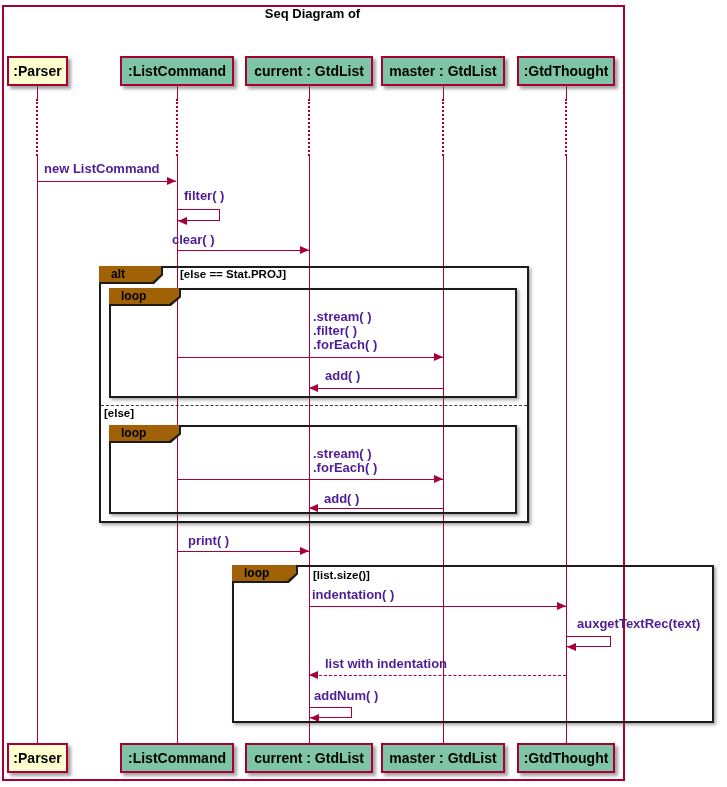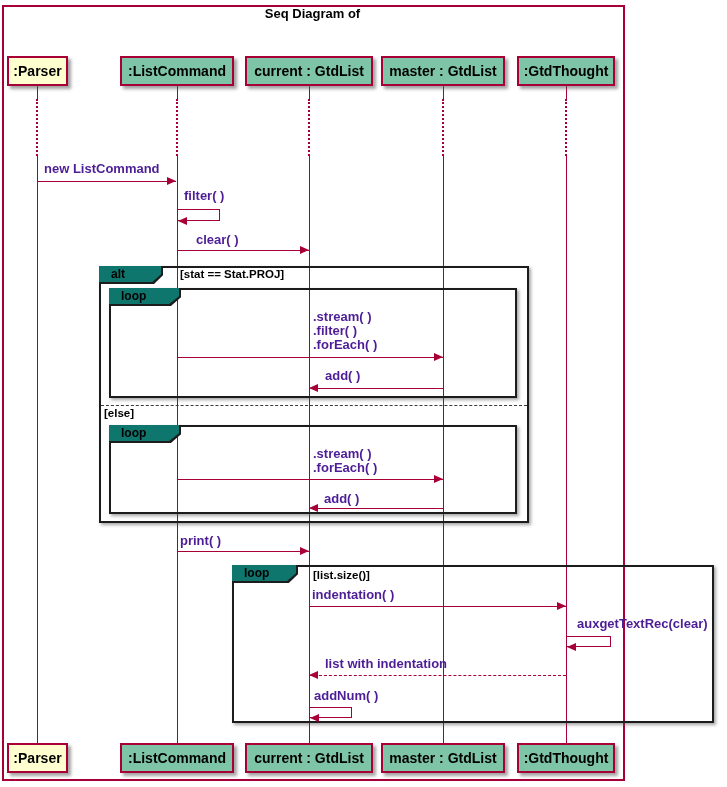--- a/index.html
+++ b/index.html
@@ -35,21 +35,21 @@
   .ah-r{position:absolute;width:0;height:0;border-left:9px solid #A80036;
         border-top:4px solid transparent;border-bottom:4px solid transparent;}
   .ah-l{position:absolute;width:0;height:0;border-right:9px solid #A80036;
         border-top:4px solid transparent;border-bottom:4px solid transparent;}
   .selfcall{position:absolute;box-sizing:border-box;background:transparent;
         border:1px solid #A80036;border-left:none;}
   .frag{position:absolute;box-sizing:border-box;border:2px solid #1C1C1C;
         background:transparent;box-shadow:2px 2px 3px rgba(80,80,80,.5);}
   .fragtab{position:absolute;background:#1C1C1C;
         clip-path:polygon(0 0,100% 0,100% 52%,86% 100%,0 100%);}
-  .fragtab-inner{position:absolute;left:0;top:0;right:2px;bottom:2px;background:#0f766e;
+  .fragtab-inner{position:absolute;left:0;top:0;right:2px;bottom:2px;background:#a16207;
         clip-path:polygon(0 0,100% 0,100% 52%,86% 100%,0 100%);
         display:flex;align-items:center;}
   .fraglabel{font-size:12px;font-weight:bold;padding-left:12px;color:#000;}
   .divider{position:absolute;height:0;border-top:1px dashed #3a3a3a;}
 </style>
 </head>
 <body>
 
 <div class="canvas">
 
@@ -78,21 +78,21 @@
   <div class="ll-solid" style="left:566px;top:86px;height:13px"></div>
   <div class="ll-dot" style="left:565px;top:99px;height:57px"></div>
   <div class="ll-solid" style="left:566px;top:156px;height:587px"></div>
 
   <div class="frag" style="left:99px;top:266px;width:430px;height:257px"></div>
   <div class="fragtab" style="left:99px;top:266px;width:64px;height:18px">
     <div class="fragtab-inner">
       <span class="fraglabel">alt</span>
     </div>
   </div>
-  <div class="guard" style="left:180px;top:268px">[stat == Stat.PROJ]</div>
+  <div class="guard" style="left:180px;top:268px">[else == Stat.PROJ]</div>
   <div class="divider" style="left:101px;top:405px;width:426px"></div>
   <div class="guard" style="left:104px;top:407px">[else]</div>
 
   <div class="frag" style="left:109px;top:288px;width:408px;height:110px"></div>
   <div class="fragtab" style="left:109px;top:288px;width:72px;height:18px">
     <div class="fragtab-inner">
       <span class="fraglabel">loop</span>
     </div>
   </div>
 
@@ -117,21 +117,21 @@
     <div class="ah-r" style="left:167px;top:177px"></div>
   </div>
 
   <div>
     <div class="msg" style="left:184px;top:189px">filter( )</div>
     <div class="selfcall" style="left:178px;top:209px;width:42px;height:12px"></div>
     <div class="ah-l" style="left:178px;top:217px"></div>
   </div>
 
   <div>
-    <div class="msg" style="left:196px;top:233px">clear( )</div>
+    <div class="msg" style="left:172px;top:233px">clear( )</div>
     <div class="arrow" style="left:178px;top:250px;width:131px"></div>
     <div class="ah-r" style="left:300px;top:246px"></div>
   </div>
 
   <div>
     <div class="msg" style="left:313px;top:310px">.stream( )
 .filter( )
 .forEach( )</div>
     <div class="arrow" style="left:178px;top:357px;width:265px"></div>
     <div class="ah-r" style="left:434px;top:353px"></div>
@@ -150,33 +150,33 @@
     <div class="ah-r" style="left:434px;top:475px"></div>
   </div>
 
   <div>
     <div class="msg" style="left:324px;top:492px">add( )</div>
     <div class="arrow" style="left:309px;top:508px;width:134px"></div>
     <div class="ah-l" style="left:309px;top:504px"></div>
   </div>
 
   <div>
-    <div class="msg" style="left:180px;top:534px">print( )</div>
+    <div class="msg" style="left:188px;top:534px">print( )</div>
     <div class="arrow" style="left:178px;top:551px;width:131px"></div>
     <div class="ah-r" style="left:300px;top:547px"></div>
   </div>
 
   <div>
     <div class="msg" style="left:312px;top:588px">indentation( )</div>
     <div class="arrow" style="left:310px;top:606px;width:256px"></div>
     <div class="ah-r" style="left:557px;top:602px"></div>
   </div>
 
   <div>
-    <div class="msg" style="left:577px;top:617px">auxgetTextRec(clear)</div>
+    <div class="msg" style="left:577px;top:617px">auxgetTextRec(text)</div>
     <div class="selfcall" style="left:567px;top:636px;width:44px;height:11px"></div>
     <div class="ah-l" style="left:567px;top:643px"></div>
   </div>
 
   <div>
     <div class="msg" style="left:325px;top:657px">list with indentation</div>
     <div class="arrow dashed" style="left:309px;top:675px;width:257px"></div>
     <div class="ah-l" style="left:309px;top:671px"></div>
   </div>
 

